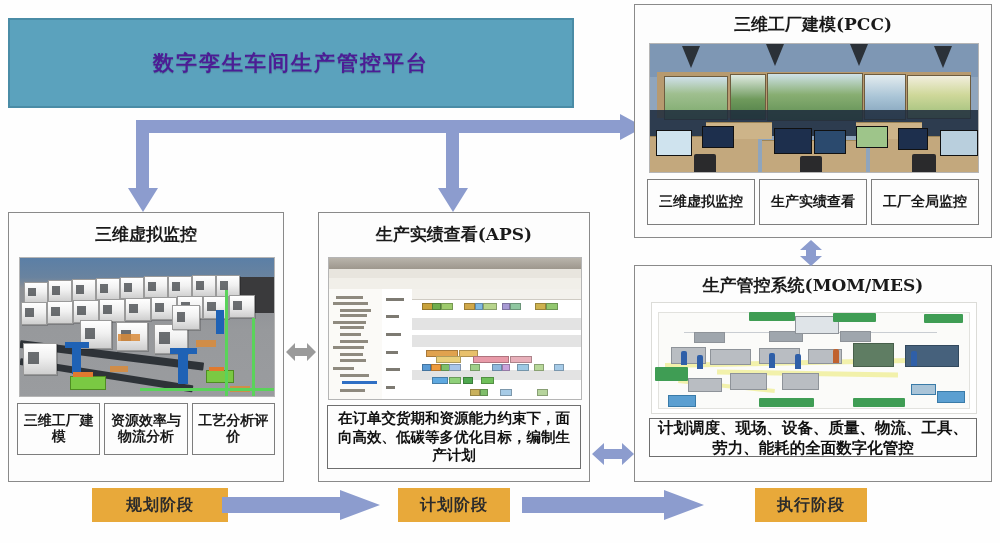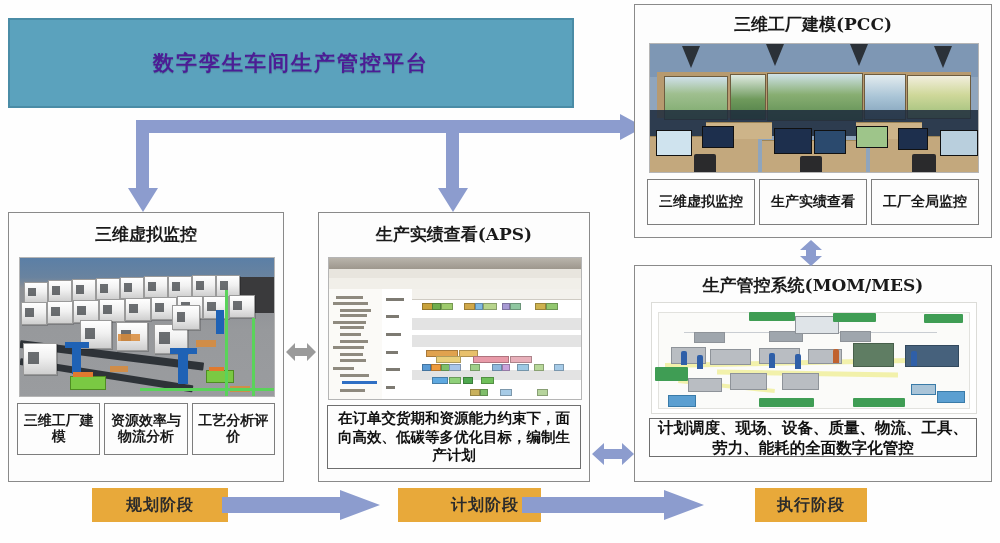--- a/index.html
+++ b/index.html
@@ -471,21 +471,21 @@
   </svg>
 
   <div class="stage abs" style="left:92px; top:488px; width:136px;">
     <span>规划阶段</span>
   </div>
 
   <svg class="stage-arrow" style="left:222px; top:490px;" width="158" height="30" viewBox="0 0 158 30">
     <polygon points="0,7 118,7 118,0 158,15 118,30 118,23 0,23" fill="#8c9cce"></polygon>
   </svg>
 
-  <div class="stage abs" style="left:398px; top:488px; width:112px;padding-left:31px;">
+  <div class="stage abs" style="left:398px; top:488px; width:112px;">
     <span>计划阶段</span>
   </div>
 
   <svg class="stage-arrow" style="left:522px; top:490px;" width="182" height="30" viewBox="0 0 182 30">
     <polygon points="0,7 142,7 142,0 182,15 142,30 142,23 0,23" fill="#8c9cce"></polygon>
   </svg>
 
   <div class="stage abs" style="left:755px; top:488px; width:112px;">
     <span>执行阶段</span>
   </div>

